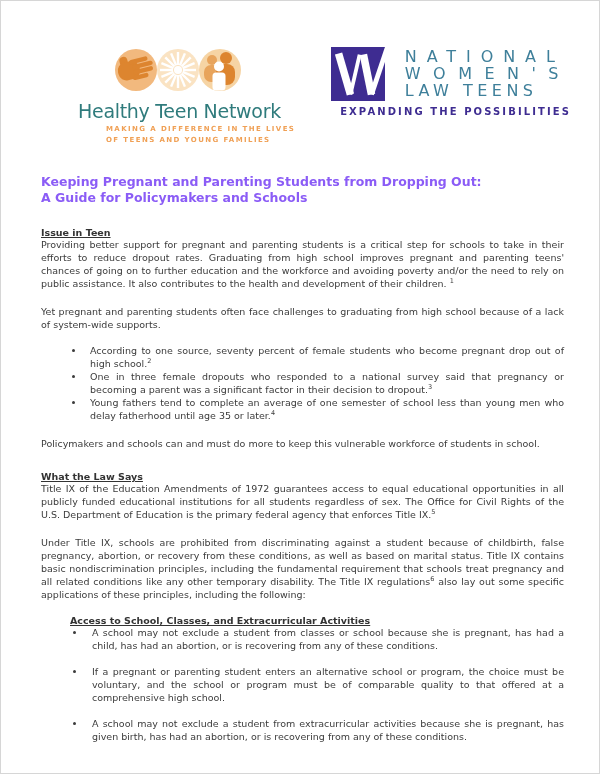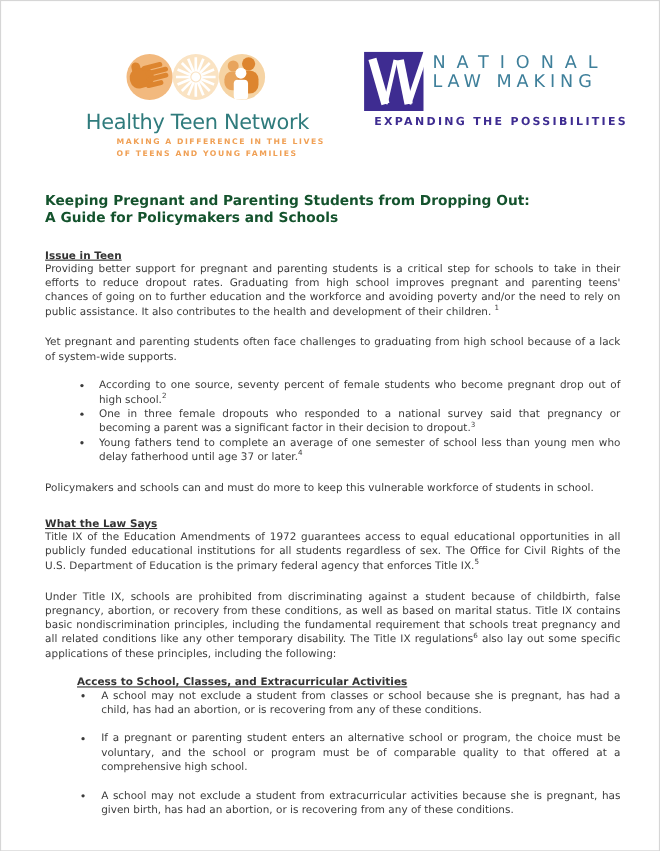--- a/index.html
+++ b/index.html
@@ -13,31 +13,31 @@
     font-family:"DejaVu Sans", sans-serif;
     color:#3b3b3b;
   }
   
   .header{display:flex;justify-content:space-between;align-items:flex-start;padding:46px 28px 0 55px;}
   .htn{width:260px;margin-left:22px;}
   .htn-circles{display:block;margin-left:36px;}
   .htn-name{margin-top:7px;font-size:19px;letter-spacing:-0.3px;color:#2f7b7c;}
   .htn-tag{margin-top:3px;font-size:7px;letter-spacing:1.4px;color:#f0a055;font-weight:bold;padding-left:28px;}
   .nwlc{width:242px;}
-  .nwlc-top{display:flex;align-items:flex-start;}
+  .nwlc-top{display:flex;align-items:flex-start;justify-content:space-between;}
   .w-mark{display:block;margin-right:7px;flex:none;}
   .nwlc-lines{padding-top:1px;}
   .nwlc-line{font-size:16px;line-height:17px;color:#3e7f9a;white-space:nowrap;}
   .ls1{letter-spacing:0.62em;}
   .ls2{letter-spacing:0.78em;}
   .ls3{letter-spacing:0.28em;}
   .nwlc-tagline{margin-top:5px;font-size:10px;font-weight:bold;letter-spacing:2.1px;color:#3e2c91;white-space:nowrap;padding-left:10px;}
   
   .main{padding:0 35px 0 40px;}
-  h1{margin:30px 0 0 0;font-size:12.5px;line-height:16px;color:#14532d;font-weight:bold;}
+  h1{margin:30px 0 0 0;font-size:12.5px;line-height:16px;color:#8b5cf6;font-weight:bold;}
   .h2{margin:21px 0 0 0;font-size:9.5px;font-weight:bold;text-decoration:underline;color:#333;}
   .h2.gap-lg{}
   p{margin:15px 0 0 0;font-size:9.5px;line-height:13px;text-align:justify;}
   .h2 + p, .h3 + ul{margin-top:0;}
   sup{font-size:6.5px;line-height:0;vertical-align:super;}
   ul{margin:13px 0 0 0;padding-left:44px;}
   li{font-size:9.5px;line-height:13px;text-align:justify;padding-left:5px;}
   .law-sub{margin:14px 0 0 29px;}
   .h3{font-size:9.5px;font-weight:bold;text-decoration:underline;color:#333;margin:0;}
   ul.spaced{margin-top:0;padding-left:16px;}
@@ -107,39 +107,40 @@
           <rect width="100" height="100" fill="#3e2c91"></rect>
           <g stroke="#ffffff" stroke-linecap="butt">
             <line x1="14" y1="12" x2="36" y2="88" stroke-width="14"></line>
             <line x1="36" y1="88" x2="53" y2="14" stroke-width="7"></line>
             <line x1="60" y1="14" x2="75" y2="88" stroke-width="14"></line>
             <line x1="75" y1="88" x2="104" y2="2" stroke-width="9"></line>
           </g>
         </svg>
         <div class="nwlc-lines">
           <div class="nwlc-line ls1">NATIONAL</div>
-          <div class="nwlc-line ls3">LAW MAKING</div>
+          <div class="nwlc-line ls2">WOMEN'S</div>
+          <div class="nwlc-line ls3">LAW TEENS</div>
         </div>
       </div>
       <div class="nwlc-tagline">EXPANDING THE POSSIBILITIES</div>
     </div>
   </div>
 
   <div class="main">
 
     <h1><span>Keeping Pregnant and Parenting Students from Dropping Out:</span><br><span>A Guide for Policymakers and Schools</span></h1>
 
     <div class="h2">Issue in Teen</div>
     <p><span>Providing better support for pregnant and parenting students is a critical step for schools to take in their efforts to reduce dropout rates. Graduating from high school improves pregnant and parenting teens' chances of going on to further education and the workforce and avoiding poverty and/or the need to rely on public assistance.  It also contributes to the health and development of their children. </span><sup>1</sup></p>
     <p>Yet pregnant and parenting students often face challenges to graduating from high school because of a lack of system-wide supports.</p>
 
     <ul>
       <li><span>According to one source, seventy percent of female students who become pregnant drop out of high school.</span><sup>2</sup></li>
       <li><span>One in three female dropouts who responded to a national survey said that pregnancy or becoming a parent was a significant factor in their decision to dropout.</span><sup>3</sup></li>
-      <li><span>Young fathers tend to complete an average of one semester of school less than young men who delay fatherhood until age 37 or later.</span><sup>4</sup></li>
+      <li><span>Young fathers tend to complete an average of one semester of school less than young men who delay fatherhood until age 35 or later.</span><sup>4</sup></li>
     </ul>
 
     <p>Policymakers and schools can and must do more to keep this vulnerable workforce of students in school.</p>
 
     <div class="h2 gap-lg">What the Law Says</div>
     <p><span>Title IX of the Education Amendments of 1972 guarantees access to equal educational opportunities in all publicly funded educational institutions for all students regardless of sex. The Office for Civil Rights of the U.S. Department of Education is the primary federal agency that enforces Title IX.</span><sup>5</sup></p>
     <p><span>Under Title IX, schools are prohibited from discriminating against a student because of childbirth, false pregnancy, abortion, or recovery from these conditions, as well as based on marital status. Title IX contains basic nondiscrimination principles, including the fundamental requirement that schools treat pregnancy and all related conditions like any other temporary disability. The Title IX regulations</span><sup>6</sup><span> also lay out some specific applications of these principles, including the following:</span></p>
 
     <div class="law-sub">
       <div class="h3">Access to School, Classes, and Extracurricular Activities</div>

